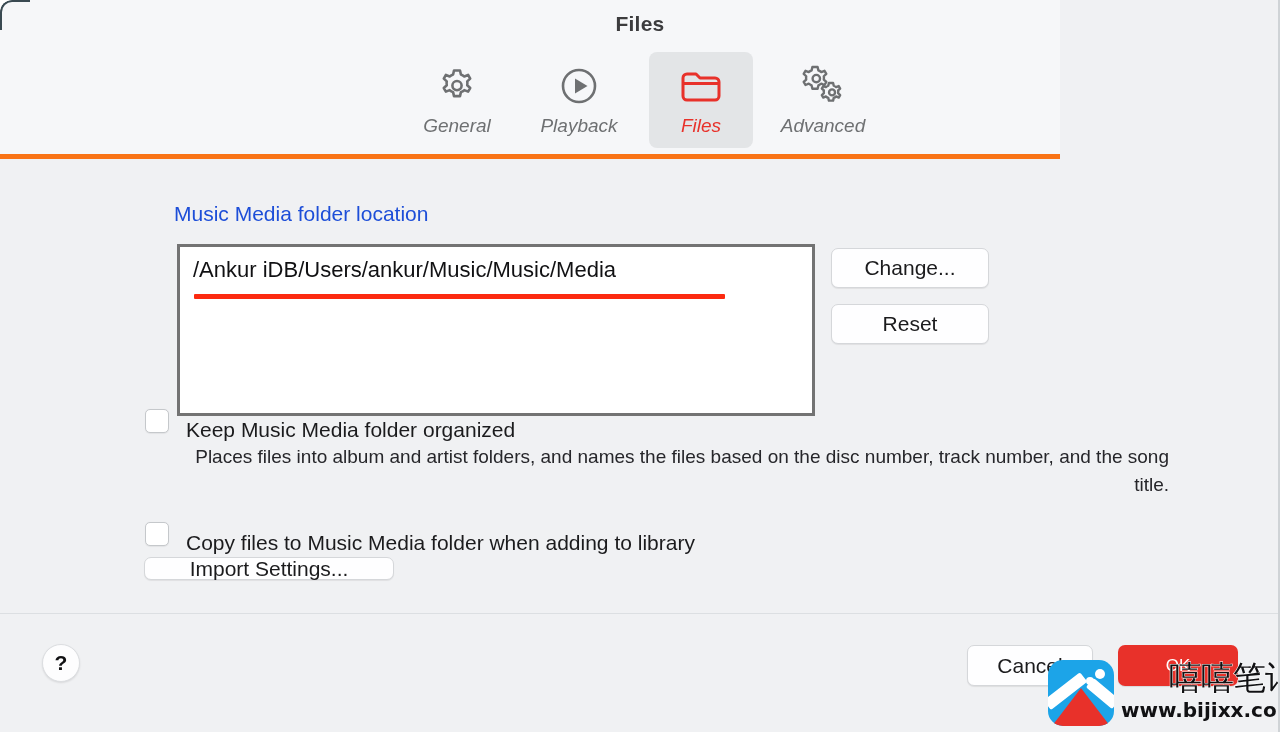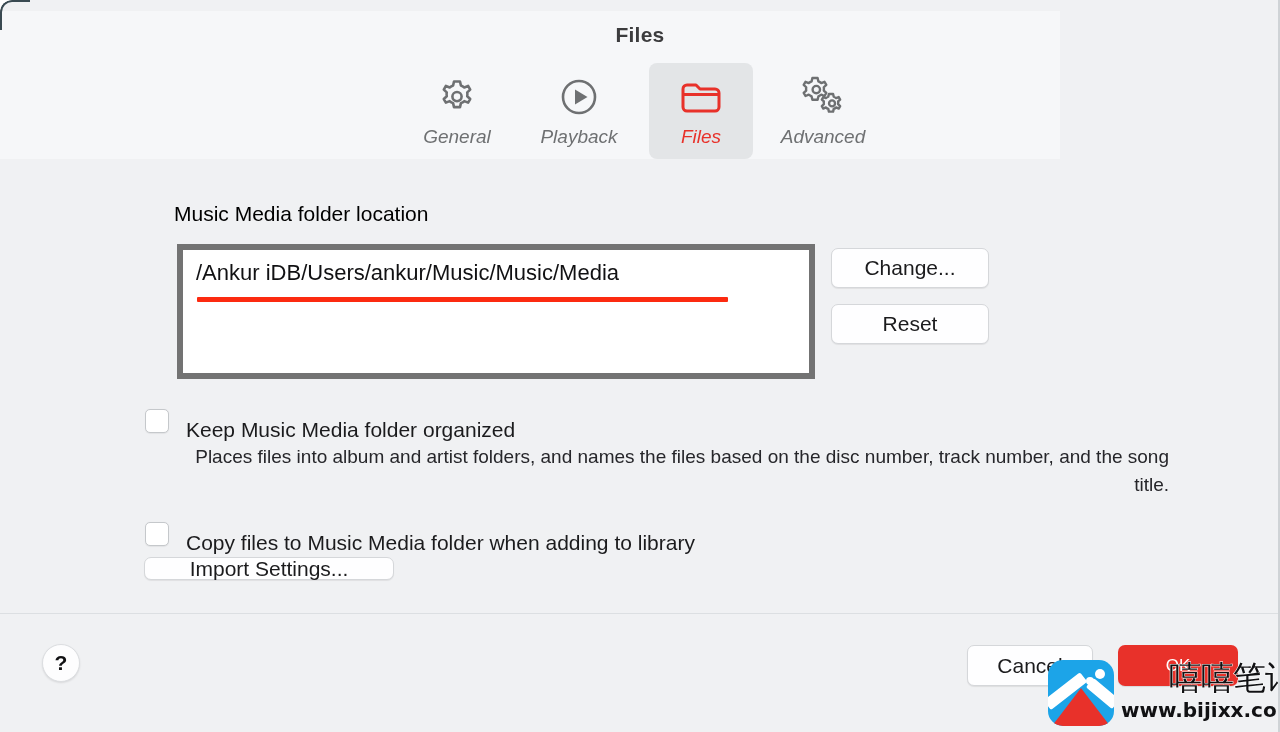--- a/index.html
+++ b/index.html
@@ -44,21 +44,21 @@
     right: 0; top: 0;
     width: 2px; height: 732px;
     background: #cfd3d6;
     pointer-events: none;
     z-index: 50;
   }
 
   
   .toolbar {
     position: absolute;
-    left: 0; top: 11px;
+    left: 0; top: 0;
     width: 1060px;
     height: 159px;
     background: #f6f7f9;
     border-bottom: 5px solid #f97316;
     box-sizing: border-box;
   }
   .win-title {
     position: absolute;
     top: 12px;
     left: 0;
@@ -117,30 +117,30 @@
     height: 455px;
     background: #f0f1f3;
     border-bottom: 1px solid #dcdfe2;
     box-sizing: border-box;
   }
   .section-label {
     position: absolute;
     left: 174px;
     top: 43px;
     font-size: 21px;
-    color: #000000;
+    color: #1d4ed8;
   }
   .path-box {
     position: absolute;
     left: 177px;
     top: 85px;
     width: 638px;
-    height: 135px;
-    background: #ffffff;
-    border: 6px solid #737373;
+    height: 172px;
+    background: #ffffff;
+    border: 3px solid #737373;
     box-sizing: border-box;
     padding-left: 34px;
   }
   .path-text {
     position: absolute;
     left: 13px;
     top: 10px;
     font-size: 22px;
     color: #111113;
     white-space: nowrap;

